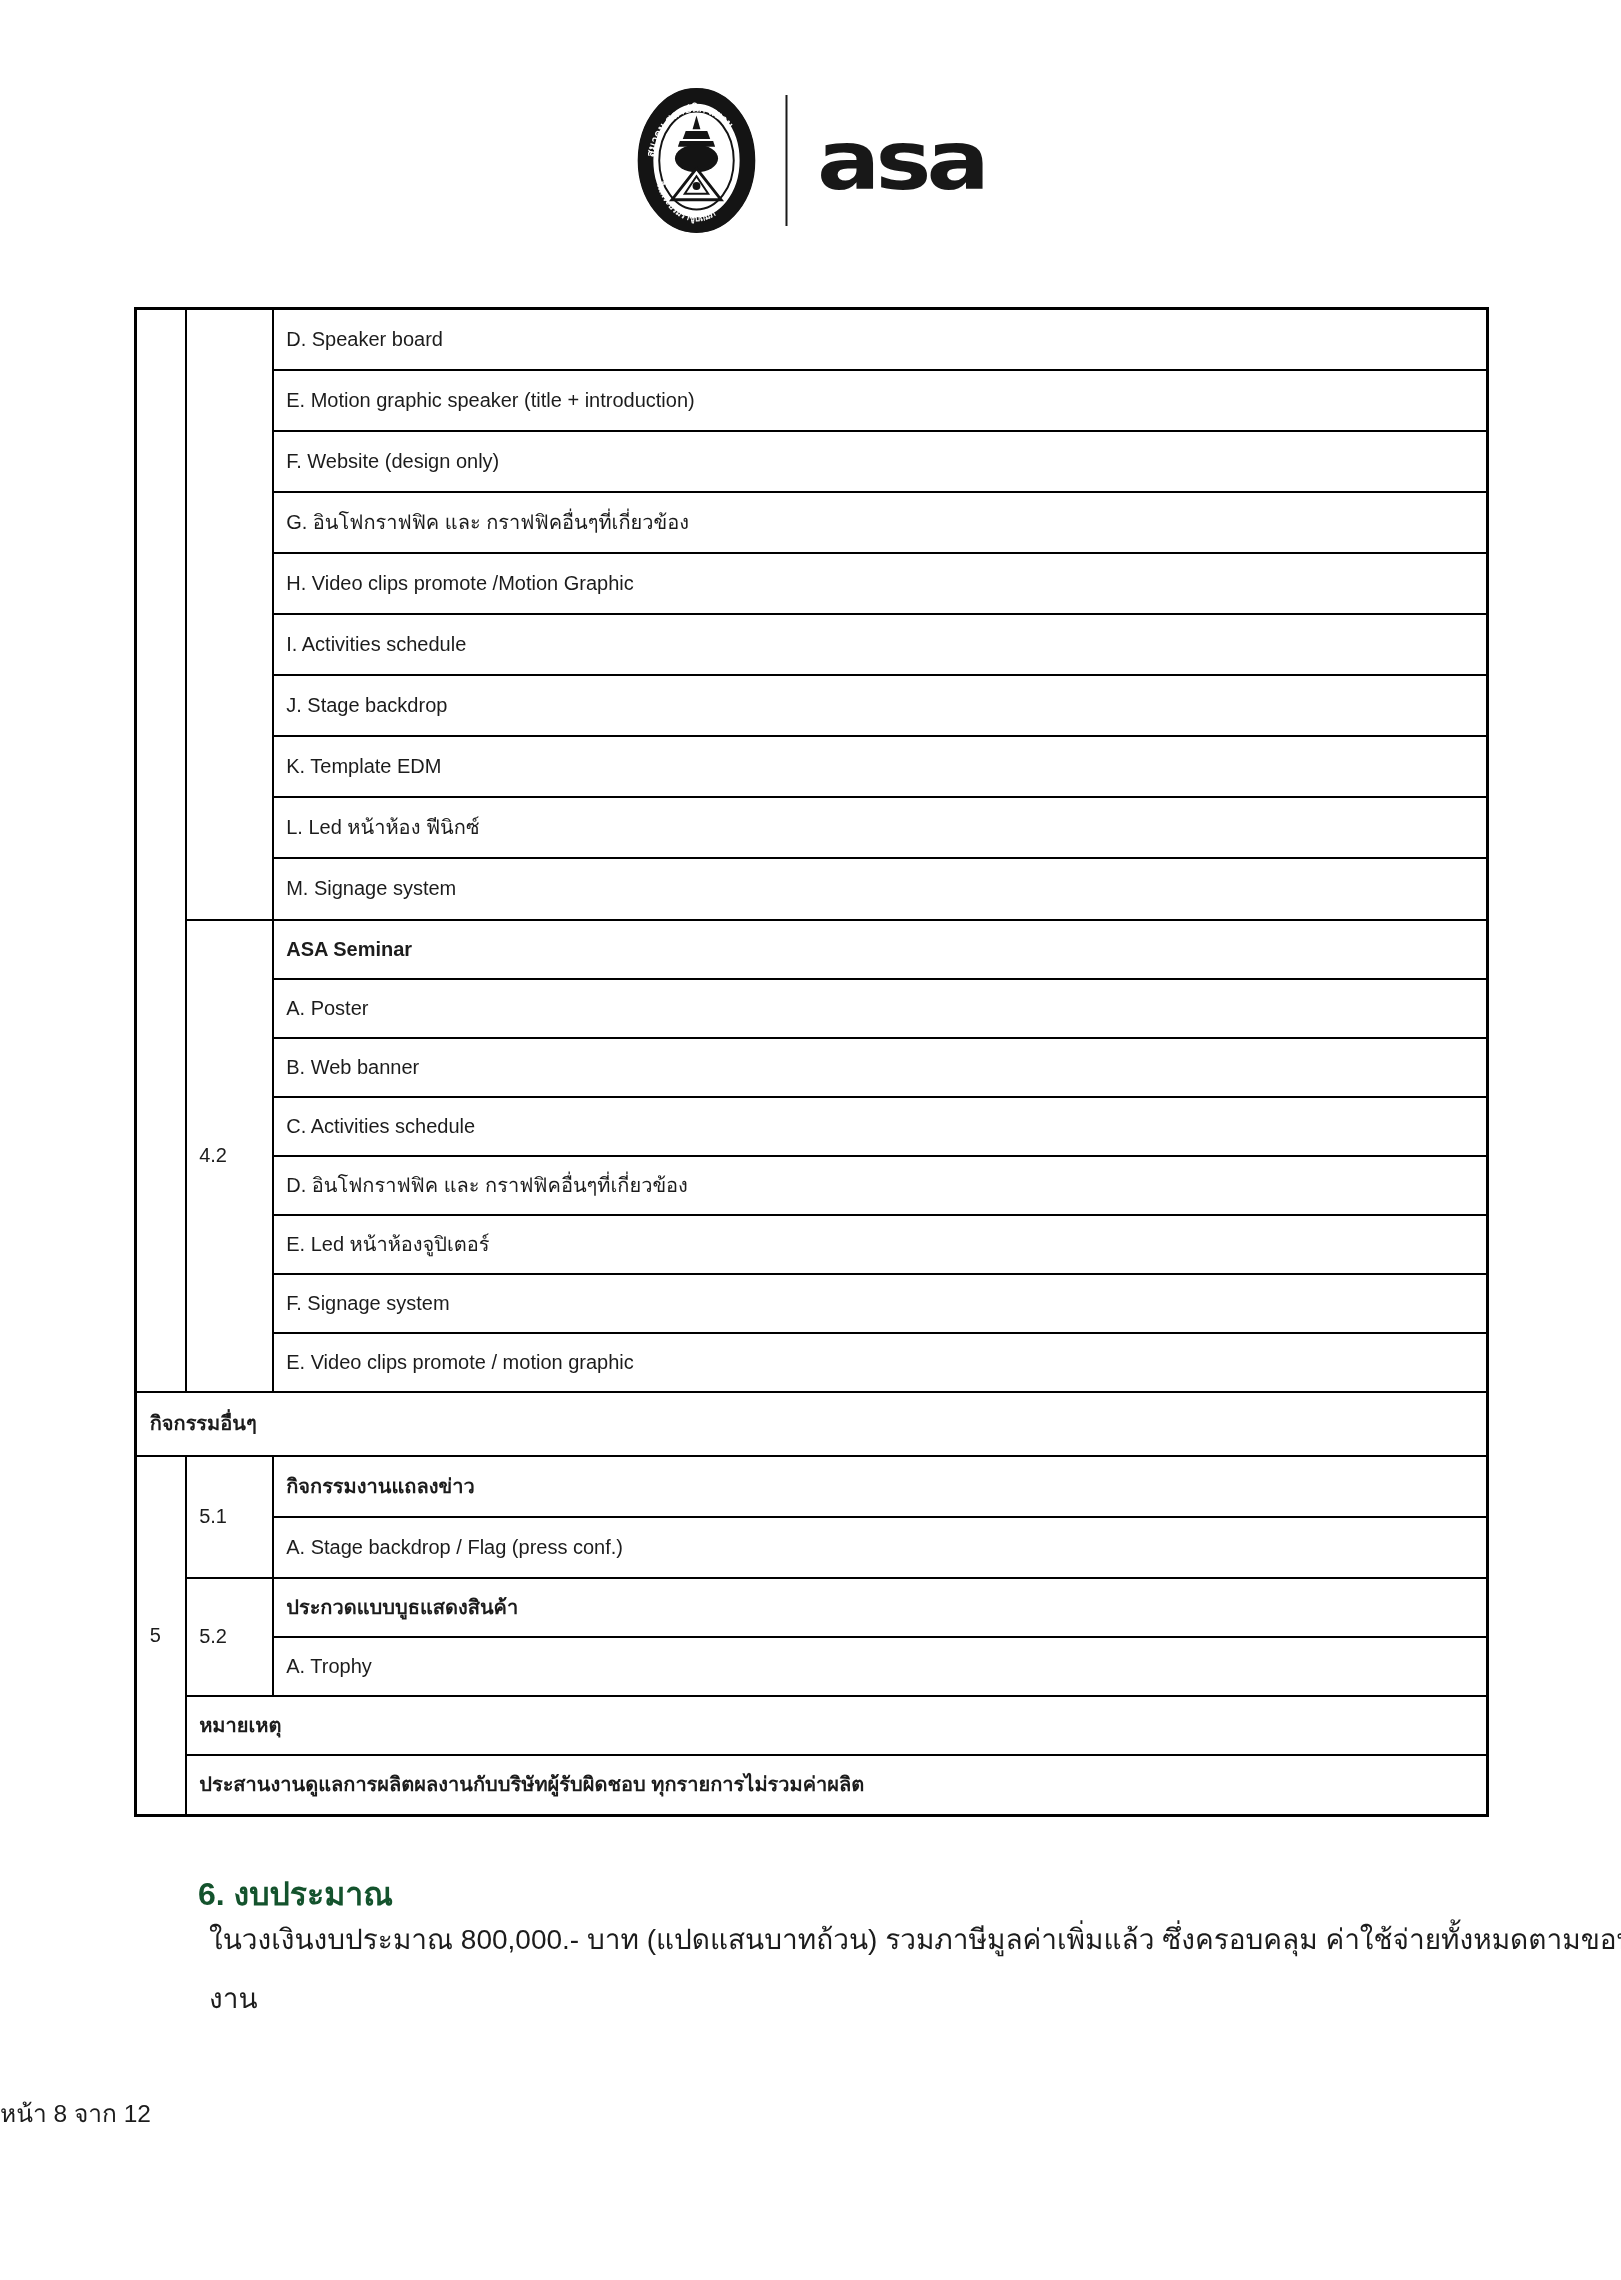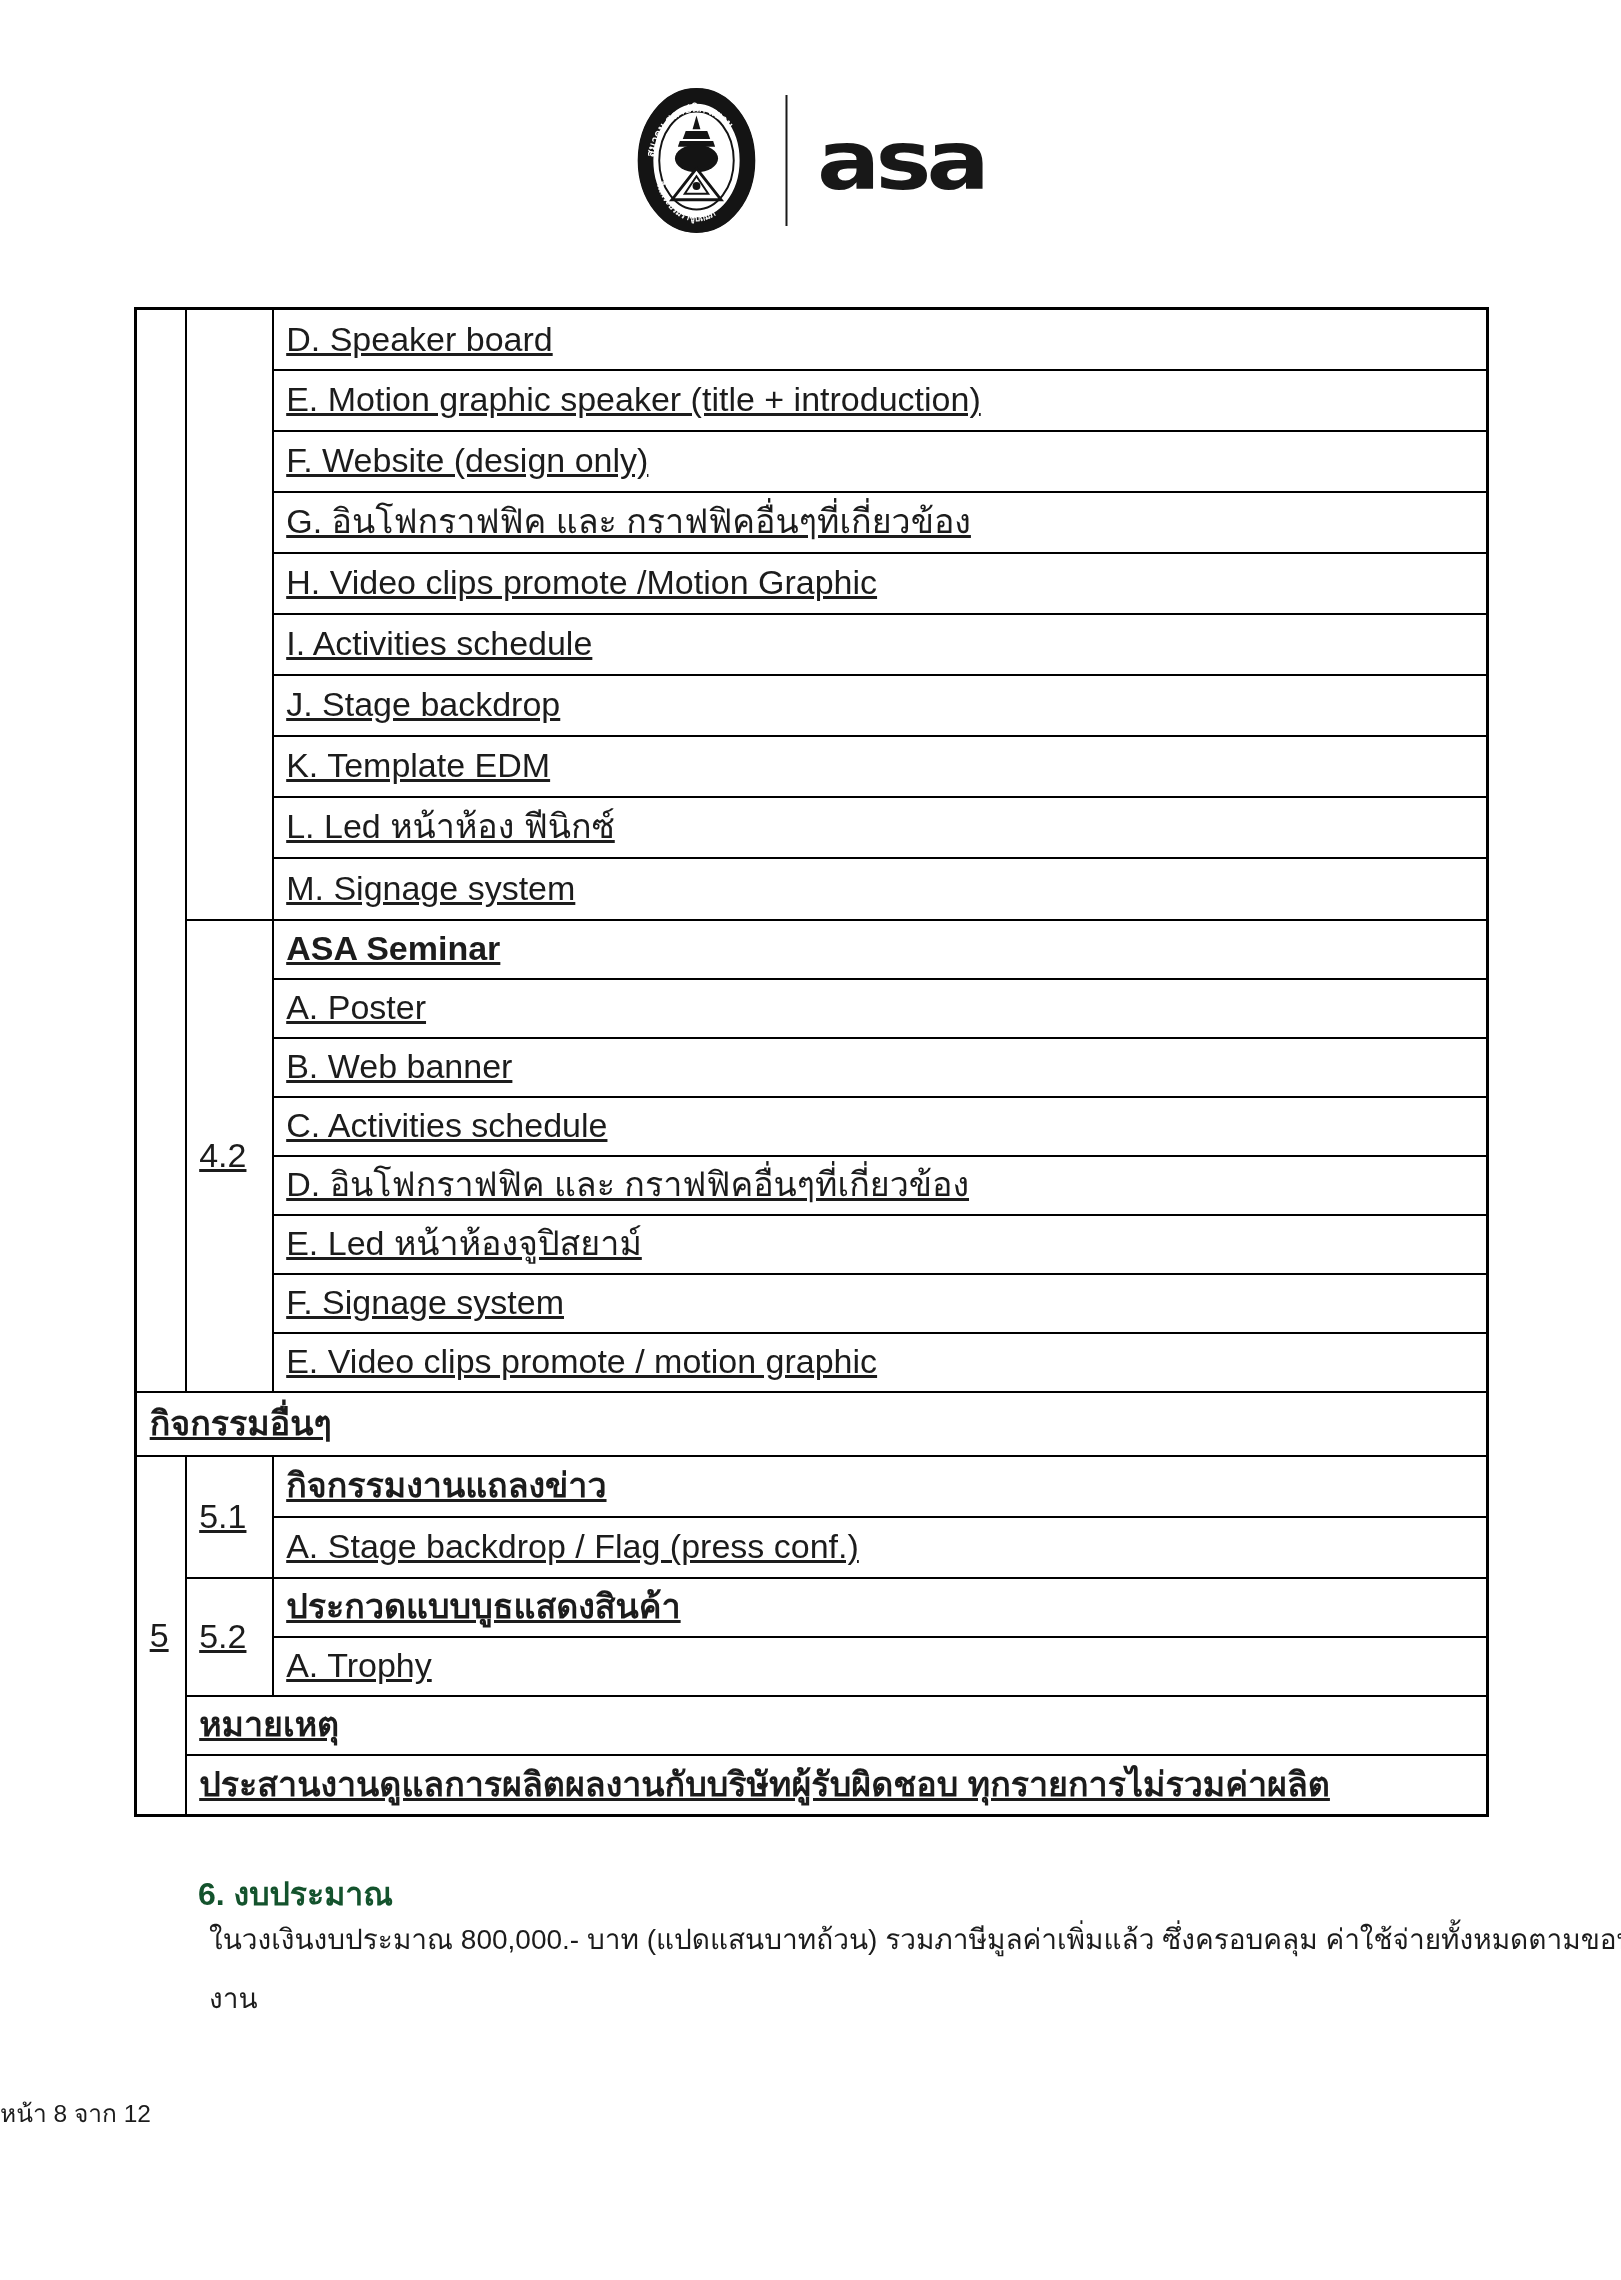--- a/index.html
+++ b/index.html
@@ -25,26 +25,25 @@
   }
 
   
   table.doc{
     position:absolute;left:134px;top:307px;width:1355px;
     border-collapse:collapse;table-layout:fixed;
     border:3.9px solid #000;
   }
   table.doc td{
     border:2.9px solid #000;
-    font-size:34px;line-height:1.15;
+    font-size:20px;line-height:1.15;
     padding:0 5.9px 0 12.7px;
     vertical-align:middle;
     white-space:nowrap;overflow:hidden;
     color:#1c1c1c;
-    text-decoration:underline;
   }
   col.c1{width:50px;}
   col.c2{width:87px;}
   tr.rA{height:61px;}   
   tr.rB{height:59px;}   
   tr.rC{height:64px;}   
   tr.rD{height:61px;}   
   tr.rE{height:59px;}   
   tr.rF{height:62px;}
   td.num{
@@ -158,21 +157,21 @@
     <tr class="rB">
           <td>B. Web banner</td>
         </tr>
     <tr class="rB">
           <td>C. Activities schedule</td>
         </tr>
     <tr class="rB">
           <td>D. อินโฟกราฟฟิค และ กราฟฟิคอื่นๆที่เกี่ยวข้อง</td>
         </tr>
     <tr class="rB">
-          <td>E. Led หน้าห้องจูปิสยาม์</td>
+          <td>E. Led หน้าห้องจูปิเตอร์</td>
         </tr>
     <tr class="rB">
           <td>F. Signage system</td>
         </tr>
     <tr class="rB">
           <td>E. Video clips promote / motion graphic</td>
         </tr>
 
     <tr class="rC">
       <td colspan="3" class="span-row">กิจกรรมอื่นๆ</td>

